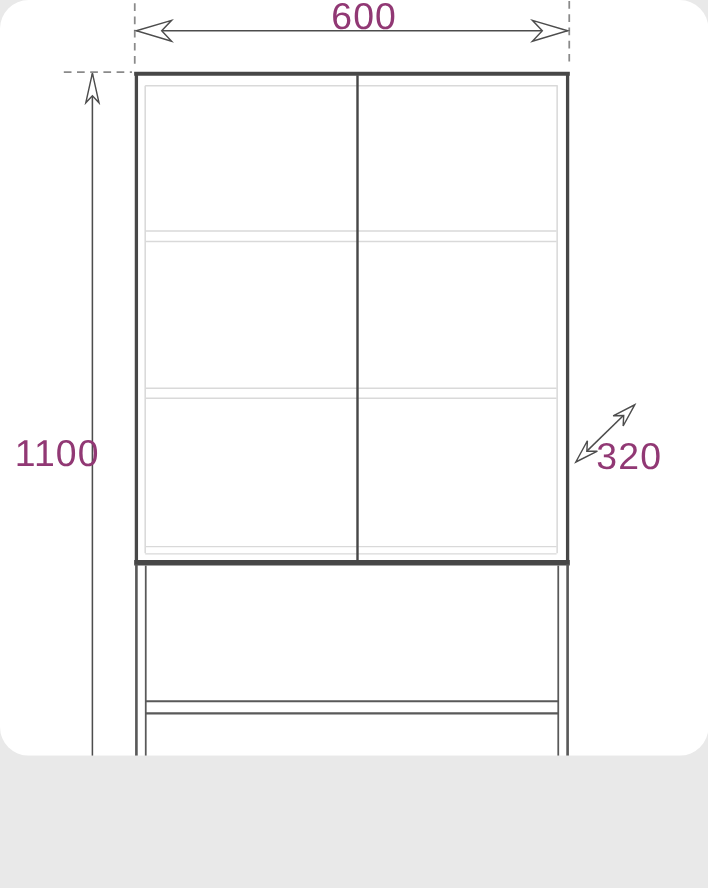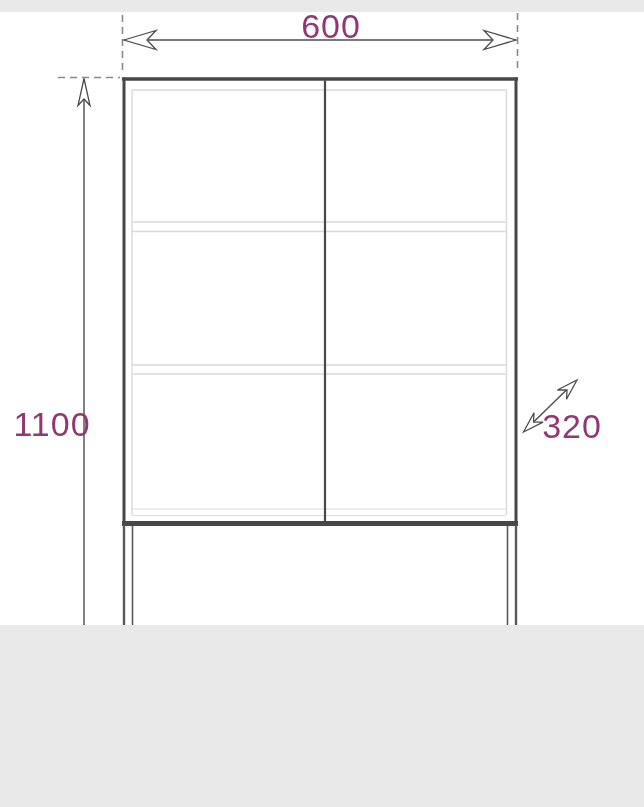--- a/index.html
+++ b/index.html
@@ -6,26 +6,27 @@
     --dimension-text:#913874;
     --dimension-line:#4d4d4d;
     --dashed-line:#8a8a8a;
     --outline-dark:#474747;
     --outline-mid:#595959;
     --outline-light:#d9d9d9;
     --background:#ffffff;
   }
   html,body{margin:0;padding:0;background:#e9e9e9;}
   .canvas{
-    width:644px;height:613px;
+    width:644px;height:687px;
     background:var(--background);
     position:relative;
-    margin:12px auto;
+    margin:0 auto;
     font-family:"Liberation Sans", sans-serif;
     overflow:hidden;
+    border-radius:26px;
   }
   svg{display:block;}
   .ln-dark{stroke:var(--outline-dark);fill:none;}
   .ln-mid{stroke:var(--outline-mid);fill:none;}
   .ln-light{stroke:var(--outline-light);fill:none;}
   .dim{stroke:var(--dimension-line);stroke-width:1.4;fill:none;}
   .dash{stroke:var(--dashed-line);stroke-width:1.6;stroke-dasharray:7 5;fill:none;}
   .arrowhead{fill:#ffffff;stroke:var(--dimension-line);stroke-width:1.3;stroke-linejoin:miter;}
   .dim-text{
     fill:var(--dimension-text);

